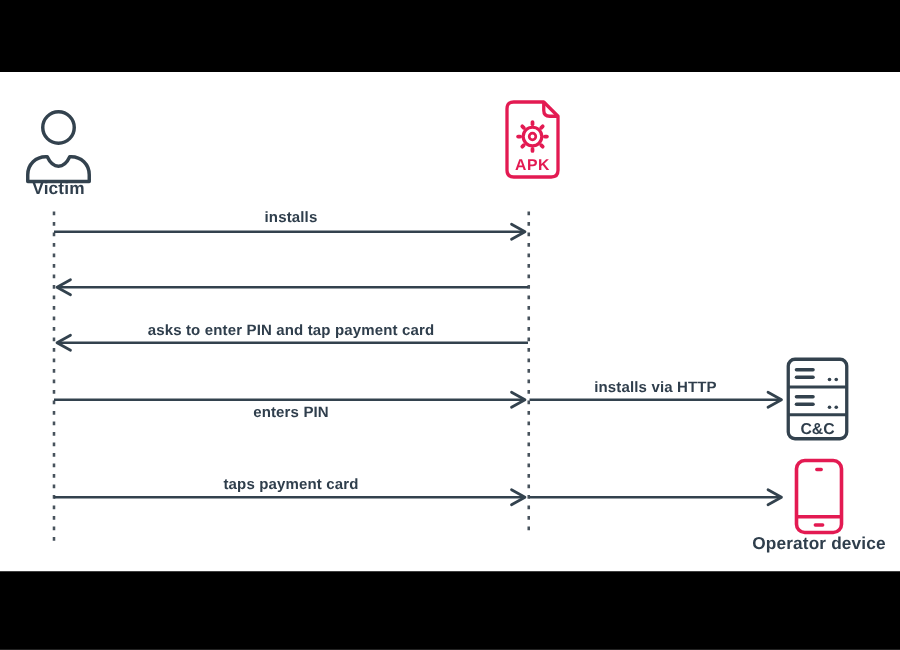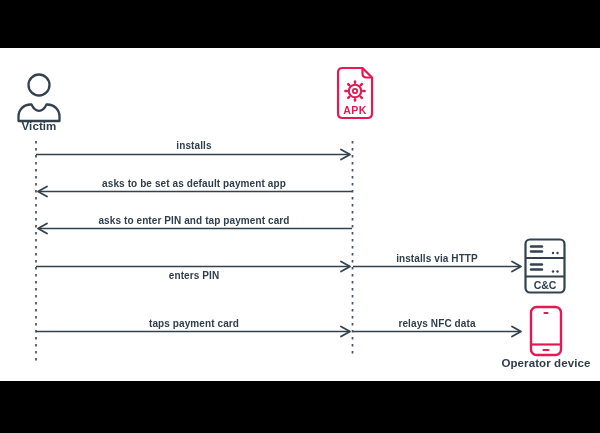--- a/index.html
+++ b/index.html
@@ -60,21 +60,20 @@
     </g>
     <text x="20" y="47.5" text-anchor="middle" font-family="Liberation Sans, sans-serif" font-size="10.5" font-weight="bold" fill="#E31A52" letter-spacing="0.4">APK</text>
   </svg>
 
   <div class="msg-label" style="left:36px;top:140px;width:316px">installs</div>
   <svg class="abs" style="left:36px;top:148px" width="317" height="13">
     <line x1="0" y1="6.5" x2="313" y2="6.5" class="ink-stroke" stroke-width="1.7"></line>
     <path d="M305 1.5 L314 6.5 L305 11.5" class="ink-stroke" stroke-width="1.8" stroke-linecap="round" stroke-linejoin="round"></path>
   </svg>
 
-  <div class="msg-label" style="left:36px;top:178px;width:316px">asks to be set as default payment app</div>
   <svg class="abs" style="left:36px;top:185px" width="317" height="13">
     <line x1="3" y1="6.5" x2="316" y2="6.5" class="ink-stroke" stroke-width="1.7"></line>
     <path d="M11 1.5 L2 6.5 L11 11.5" class="ink-stroke" stroke-width="1.8" stroke-linecap="round" stroke-linejoin="round"></path>
   </svg>
 
   <div class="msg-label" style="left:36px;top:215px;width:316px">asks to enter PIN and tap payment card</div>
   <svg class="abs" style="left:36px;top:222px" width="317" height="13">
     <line x1="3" y1="6.5" x2="316" y2="6.5" class="ink-stroke" stroke-width="1.7"></line>
     <path d="M11 1.5 L2 6.5 L11 11.5" class="ink-stroke" stroke-width="1.8" stroke-linecap="round" stroke-linejoin="round"></path>
   </svg>
@@ -90,21 +89,20 @@
     <line x1="0" y1="6.5" x2="167" y2="6.5" class="ink-stroke" stroke-width="1.7"></line>
     <path d="M159 1.5 L168 6.5 L159 11.5" class="ink-stroke" stroke-width="1.8" stroke-linecap="round" stroke-linejoin="round"></path>
   </svg>
 
   <div class="msg-label" style="left:36px;top:318px;width:316px">taps payment card</div>
   <svg class="abs" style="left:36px;top:325px" width="317" height="13">
     <line x1="0" y1="6.5" x2="313" y2="6.5" class="ink-stroke" stroke-width="1.7"></line>
     <path d="M305 1.5 L314 6.5 L305 11.5" class="ink-stroke" stroke-width="1.8" stroke-linecap="round" stroke-linejoin="round"></path>
   </svg>
 
-  <div class="msg-label" style="left:353px;top:318px;width:168px">relays NFC data</div>
   <svg class="abs" style="left:353px;top:325px" width="170" height="13">
     <line x1="0" y1="6.5" x2="167" y2="6.5" class="ink-stroke" stroke-width="1.7"></line>
     <path d="M159 1.5 L168 6.5 L159 11.5" class="ink-stroke" stroke-width="1.8" stroke-linecap="round" stroke-linejoin="round"></path>
   </svg>
 
   <svg class="abs" style="left:524px;top:238px" width="42" height="56" viewBox="0 0 42 56">
     <rect x="1.5" y="1.5" width="39" height="53" rx="4.5" class="ink-stroke" stroke-width="2.2" fill="#fff"></rect>
     <line x1="1.5" y1="20" x2="40.5" y2="20" class="ink-stroke" stroke-width="2"></line>
     <line x1="1.5" y1="38.5" x2="40.5" y2="38.5" class="ink-stroke" stroke-width="2"></line>
     <g class="ink-stroke" stroke-width="2.4" stroke-linecap="round">

